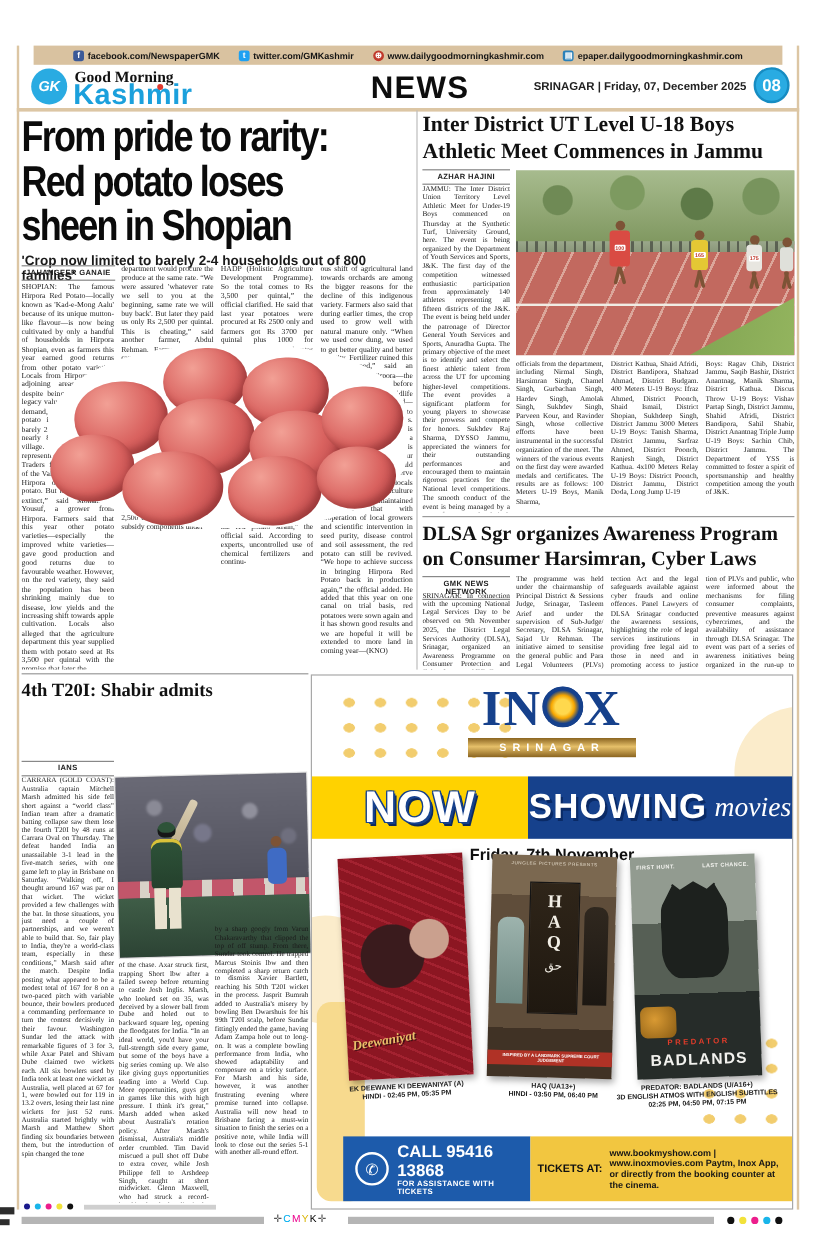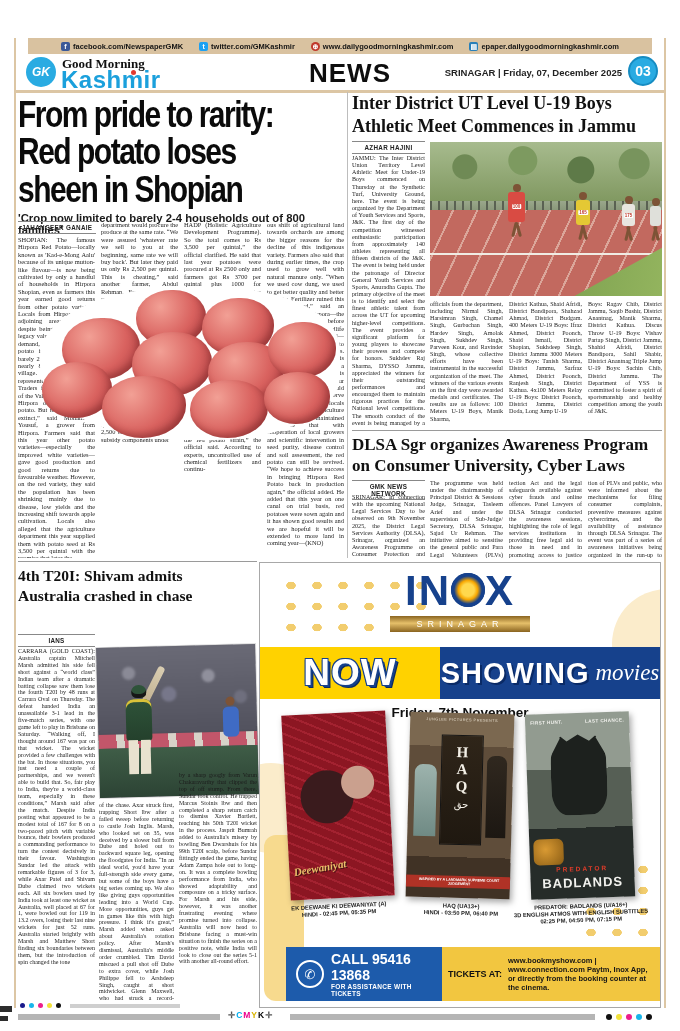--- a/index.html
+++ b/index.html
@@ -74,23 +74,23 @@
   .bat{position:absolute;left:52px;top:18px;width:7px;height:44px;background:linear-gradient(#d9cdb2,#bfae8d);transform:rotate(28deg);border-radius:3px;}
   .fielder{position:absolute;right:18px;top:62px;width:16px;height:30px;border-radius:5px;background:#3f6bc4;}
   .fielder-head{position:absolute;right:22px;top:52px;width:9px;height:9px;border-radius:50%;background:#7d5336;}
 
   
   .ad{position:absolute;left:259px;top:562px;width:402px;height:446px;border:1px solid #a8a8a8;background:#fff;box-sizing:border-box;overflow:hidden;}
   .dotgrid{position:absolute;background-image:radial-gradient(#f2cd6e 4.5px, transparent 5px);background-size:26px 21px;}
   .paleshape{position:absolute;background:#fbeccb;border-radius:50%;}
   .palebar{position:absolute;left:4px;top:272px;width:40px;height:166px;background:#f7da8e;border-radius:12px;}
   .inox-wrap{position:absolute;left:0;top:6px;width:100%;text-align:center;}
-  .inox-text{font-size:42px;font-weight:900;color:#16418c;letter-spacing:2px;line-height:44px;}
+  .inox-text{font-size:42px;font-weight:900;color:#16418c;letter-spacing:2px;line-height:44px;font-family:Liberation Serif, serif;}
   .inox-o{display:inline-block;width:34px;height:34px;border-radius:50%;background:radial-gradient(circle,#ffd84d 0 26%,#f7a600 40%,#16418c 58%);vertical-align:-2px;box-shadow:0 0 0 3px #16418c inset;}
-  .srinagar-bar{display:inline-block;margin-top:2px;padding:3px 26px;background:linear-gradient(#8a6420,#e6c06a 45%,#8a6420);color:#fff;font-size:9px;font-weight:400;letter-spacing:5px;}
+  .srinagar-bar{display:inline-block;margin-top:2px;padding:3px 26px;background:linear-gradient(#8a6420,#e6c06a 45%,#8a6420);color:#fff;font-size:9px;font-weight:700;letter-spacing:5px;}
   .banner{position:absolute;left:0;top:84px;width:100%;height:60px;}
   .banner-yellow{position:absolute;left:0;top:0;width:180px;height:52px;background:#ffd200;display:flex;align-items:center;justify-content:center;}
   .banner-blue{position:absolute;left:180px;top:0;right:0;height:52px;background:#16418c;display:flex;align-items:center;justify-content:center;gap:6px;}
   .now-txt{font-size:37px;font-weight:900;color:#fff;letter-spacing:1px;text-shadow:2px 2px 0 #16418c,-1px -1px 0 #16418c,1px -1px 0 #16418c,-1px 1px 0 #16418c,3px 3px 0 #0d2a5e;}
   .showing-txt{font-size:29px;font-weight:900;color:#fff;letter-spacing:1px;text-shadow:2px 2px 0 #0a2a66;}
   .movies-txt{font-family:"Liberation Serif",serif;font-style:italic;font-size:23px;color:#fff;}
   .ad-date{position:absolute;left:0;top:142px;width:100%;text-align:center;font-size:13.5px;font-weight:700;color:#101010;}
   .poster{position:absolute;top:150px;width:104px;height:185px;box-shadow:2px 3px 6px rgba(0,0,0,.35);overflow:hidden;}
   .caption{position:absolute;top:340px;width:150px;text-align:center;font-size:5.8px;font-weight:700;color:#1c1c1c;line-height:7px;}
   .adbar-blue{position:absolute;left:26px;top:384px;width:156px;height:54px;background:#1d5bab;color:#fff;display:flex;align-items:center;gap:7px;padding-left:10px;box-sizing:border-box;}
@@ -110,21 +110,21 @@
   .p2-strip{position:absolute;left:0;bottom:10px;width:100%;background:#b03226;color:#fff;font-size:3.6px;font-weight:700;text-align:center;padding:2px 1px;}
   .p3{left:268px;transform:rotate(-2deg);background:linear-gradient(#929b90 0 30%,#565f55 30% 62%,#262c29 62%);}
   .p3-tag{position:absolute;top:6px;font-size:4.6px;font-weight:700;color:#f2f2ee;letter-spacing:.4px;}
   .p3-creature{position:absolute;left:24px;top:18px;width:56px;height:84px;background:#1d211e;border-radius:40% 40% 30% 30%;clip-path:polygon(0 30%,18% 8%,8% 0,30% 12%,50% 4%,70% 12%,92% 0,82% 8%,100% 30%,100% 100%,0 100%);}
   .p3-robot{position:absolute;left:4px;bottom:34px;width:30px;height:26px;background:radial-gradient(circle at 40% 40%,#d99a33,#8a5c14);border-radius:6px;}
   .p3-pred{position:absolute;left:0;bottom:26px;width:100%;text-align:center;font-size:6.5px;font-weight:700;color:#e03c2a;letter-spacing:2px;}
   .p3-title{position:absolute;left:0;bottom:8px;width:100%;text-align:center;font-size:13px;font-weight:800;color:#f2f2ee;letter-spacing:1px;}
 
   
   .foot-bar{position:absolute;height:6px;background:#b5b5b5;top:1014px;}
-  .cmyk-txt{position:absolute;left:228px;top:1010px;font-size:8.5px;font-weight:700;letter-spacing:1px;}
+  .cmyk-txt{position:absolute;left:228px;top:1010px;font-size:8.5px;font-weight:400;letter-spacing:1px;}
   .mini-dot{position:absolute;width:6px;height:6px;border-radius:50%;top:1014px;}
   .cdots{position:absolute;left:20px;top:1003px;display:flex;gap:4px;}
   .cdots i{width:5px;height:5px;border-radius:50%;display:block;}
   .corner-mark{position:absolute;background:#2d2d2d;}
 </style>
 </head>
 <body>
 
 <div id="page">
 
@@ -149,21 +149,21 @@
       <span>epaper.dailygoodmorningkashmir.com</span>
     </span>
   </div>
 
   <div class="gk-circle">GK</div>
   <div class="logo-top">Good Morning</div>
   <div class="logo-bottom">Kashmir</div>
   <div class="logo-dot"></div>
   <div class="section-title">NEWS</div>
   <div class="dateline">SRINAGAR | Friday, 07, December 2025</div>
-  <div class="page-circle">03</div>
+  <div class="page-circle">08</div>
   <div class="mast-rule"></div>
 
   <div class="potato-hl hl-lines">
     <div>From pride to rarity:</div>
     <div>Red potato loses</div>
     <div>sheen in Shopian</div>
   </div>
   <div class="subhead">'Crop now limited to barely 2-4 households out of 800 families'</div>
   <div class="byline" style="left:18px;top:221px;width:78px;">JAHANGEER GANAIE</div>
   <div class="coltxt" style="left:18px;top:236px;width:77px;height:322px;">SHOPIAN: The famous Hirpora Red Potato—locally known as 'Kad-e-Mong Aalu' because of its unique mutton-like flavour—is now being cultivated by only a handful of households in Hirpora Shopian, even as farmers this year earned good returns from other potato varieties. Locals from Hirpora and its adjoining areas said that despite being a crop with a legacy value and high market demand, the red Hirpora potato is today limited to barely 2-4 households out of nearly 800 families in the village. “This potato once represented Hirpora's identity. Traders from different parts of the Valley used to travel to Hirpora only for this red potato. But today it is nearly extinct,” said Mohammad Yousuf, a grower from Hirpora. Farmers said that this year other potato varieties—especially the improved white varieties—gave good production and good returns due to favourable weather. However, on the red variety, they said the population has been shrinking mainly due to disease, low yields and the increasing shift towards apple cultivation. Locals also alleged that the agriculture department this year supplied them with potato seed at Rs 3,500 per quintal with the promise that later the</div>
@@ -180,21 +180,21 @@
     <span class="potato" style="left:228px;top:34px;width:68px;height:56px;"></span>
     <span class="potato" style="left:2px;top:74px;width:70px;height:56px;"></span>
     <span class="potato" style="left:62px;top:88px;width:84px;height:62px;"></span>
     <span class="potato" style="left:150px;top:92px;width:78px;height:58px;"></span>
     <span class="potato" style="left:224px;top:84px;width:66px;height:52px;"></span>
   </div>
 
   <div class="vrule"></div>
 
   <div class="ath-hl hl-serif hl-lines">
-    <div>Inter District UT Level U-19 Boys</div>
+    <div>Inter District UT Level U-18 Boys</div>
     <div>Athletic Meet Commences in Jammu</div>
   </div>
   <div class="byline" style="left:352px;top:141px;width:73px;">AZHAR HAJINI</div>
 
   <div class="track-photo">
     <div class="foliage"></div>
     <div class="fence"></div>
     <div class="track"></div>
     <div class="track-rail"></div>
     <div class="grass-wedge"></div>
@@ -227,32 +227,31 @@
   </div>
 
   <div class="coltxt coltxt2" style="left:352px;top:155px;width:73px;height:272px;">JAMMU: The Inter District Union Territory Level Athletic Meet for Under-19 Boys commenced on Thursday at the Synthetic Turf, University Ground, here. The event is being organized by the Department of Youth Services and Sports, J&amp;K. The first day of the competition witnessed enthusiastic participation from approximately 140 athletes representing all fifteen districts of the J&amp;K. The event is being held under the patronage of Director General Youth Services and Sports, Anuradha Gupta. The primary objective of the meet is to identify and select the finest athletic talent from across the UT for upcoming higher-level competitions. The event provides a significant platform for young players to showcase their prowess and compete for honors. Sukhdev Raj Sharma, DYSSO Jammu, appreciated the winners for their outstanding performances and encouraged them to maintain rigorous practices for the National level competitions. The smooth conduct of the event is being managed by a team of experts and technical</div>
   <div class="coltxt coltxt2" style="left:430px;top:301px;width:73px;height:126px;">officials from the department, including Nirmal Singh, Harsimran Singh, Chamel Singh, Gurbachan Singh, Hardev Singh, Amolak Singh, Sukhdev Singh, Parveen Kour, and Ravinder Singh, whose collective efforts have been instrumental in the successful organization of the meet. The winners of the various events on the first day were awarded medals and certificates. The results are as follows: 100 Meters U-19 Boys, Manik Sharma,</div>
   <div class="coltxt coltxt2" style="left:509px;top:301px;width:73px;height:126px;">District Kathua, Shaid Afridi, District Bandipora, Shahzad Ahmad, District Budgam. 400 Meters U-19 Boys: Ifraz Ahmed, District Poonch, Shaid Ismail, District Shopian, Sukhdeep Singh, District Jammu 3000 Meters U-19 Boys: Tanish Sharma, District Jammu, Sarfraz Ahmed, District Poonch, Ranjesh Singh, District Kathua. 4x100 Meters Relay U-19 Boys: District Poonch, District Jammu, District Doda, Long Jump U-19</div>
   <div class="coltxt coltxt2" style="left:588px;top:301px;width:74px;height:126px;">Boys: Ragav Chib, District Jammu, Saqib Bashir, District Anantnag, Manik Sharma, District Kathua. Discus Throw U-19 Boys: Vishav Partap Singh, District Jammu, Shahid Afridi, District Bandipora, Sahil Shabir, District Anantnag Triple Jump U-19 Boys: Sachin Chib, District Jammu. The Department of YSS is committed to foster a spirit of sportsmanship and healthy competition among the youth of J&amp;K.</div>
 
   <div class="hrule" style="left:352px;top:430px;width:310px;"></div>
   <div class="dlsa-hl hl-serif hl-lines">
     <div>DLSA Sgr organizes Awareness Program</div>
-    <div>on Consumer University, Cyber Laws</div>
+    <div>on Consumer Harsimran, Cyber Laws</div>
   </div>
   <div class="byline" style="left:352px;top:480px;width:73px;">GMK NEWS NETWORK</div>
   <div class="coltxt coltxt2" style="left:352px;top:494px;width:73px;height:64px;">SRINAGAR: In connection with the upcoming National Legal Services Day to be observed on 9th November 2025, the District Legal Services Authority (DLSA), Srinagar, organized an Awareness Programme on Consumer Protection and Cyber Laws at ADR Centre, District Court Complex Srinagar.</div>
   <div class="coltxt coltxt2" style="left:430px;top:480px;width:73px;height:78px;">The programme was held under the chairmanship of Principal District &amp; Sessions Judge, Srinagar, Tasleem Arief and under the supervision of Sub-Judge/ Secretary, DLSA Srinagar, Sajad Ur Rehman. The initiative aimed to sensitise the general public and Para Legal Volunteers (PLVs) about their rights under the Consumer Pro-</div>
   <div class="coltxt coltxt2" style="left:509px;top:480px;width:73px;height:78px;">tection Act and the legal safeguards available against cyber frauds and online offences. Panel Lawyers of DLSA Srinagar conducted the awareness sessions, highlighting the role of legal services institutions in providing free legal aid to those in need and in promoting access to justice for all. The programme witnessed active participa-</div>
   <div class="coltxt coltxt2" style="left:588px;top:480px;width:74px;height:78px;">tion of PLVs and public, who were informed about the mechanisms for filing consumer complaints, preventive measures against cybercrimes, and the availability of assistance through DLSA Srinagar. The event was part of a series of awareness initiatives being organized in the run-up to National Legal Services Day 2025.</div>
 
   <div class="hrule" style="left:18px;top:561px;width:239px;"></div>
   <div class="cric-hl hl-serif hl-lines">
-    <div>4th T20I: Shivam admits</div>
-    <div>Australia crashed in chase</div>
+    <div>4th T20I: Shabir admits</div>
   </div>
   <div class="byline" style="left:18px;top:634px;width:77px;">IANS</div>
 
   <div class="cricket-photo">
     <div class="crowd"></div>
     <div class="boards"></div>
     <div class="outfield"></div>
     <div class="bat"></div>
     <div class="batsman-helmet"></div>
     <div class="batsman-torso"></div>
@@ -337,21 +336,21 @@
 
     <div class="adbar-blue">
       <span class="phone-circ">✆</span>
       <span>
         <span style="font-size:14px;font-weight:800;display:block;">CALL 95416 13868</span>
         <span style="font-size:6.5px;font-weight:700;display:block;letter-spacing:.3px;">FOR ASSISTANCE WITH TICKETS</span>
       </span>
     </div>
     <div class="adbar-yellow">
       <span style="font-size:9px;font-weight:800;color:#111;flex:0 0 auto;">TICKETS AT:</span>
-      <span style="font-size:7.5px;font-weight:700;color:#161616;line-height:9px;">www.bookmyshow.com | www.connection.com Paytm, Inox App, or directly from the booking counter at the cinema.</span>
+      <span style="font-size:7.5px;font-weight:700;color:#161616;line-height:9px;">www.bookmyshow.com | www.inoxmovies.com Paytm, Inox App, or directly from the booking counter at the cinema.</span>
     </div>
   </div>
 
   <div class="foot-bar" style="left:18px;width:202px;"></div>
   <div class="cmyk-txt">
     <span style="color:#555;">✛</span><span style="color:#00aeef;">C</span><span style="color:#ec008c;">M</span><span style="color:#d8b400;">Y</span><span style="color:#000;">K</span><span style="color:#555;">✛</span>
   </div>
   <div class="foot-bar" style="left:290px;width:305px;"></div>
   <div class="mini-dot" style="left:606px;background:#111;"></div>
   <div class="mini-dot" style="left:616px;background:#f2e23a;"></div>

